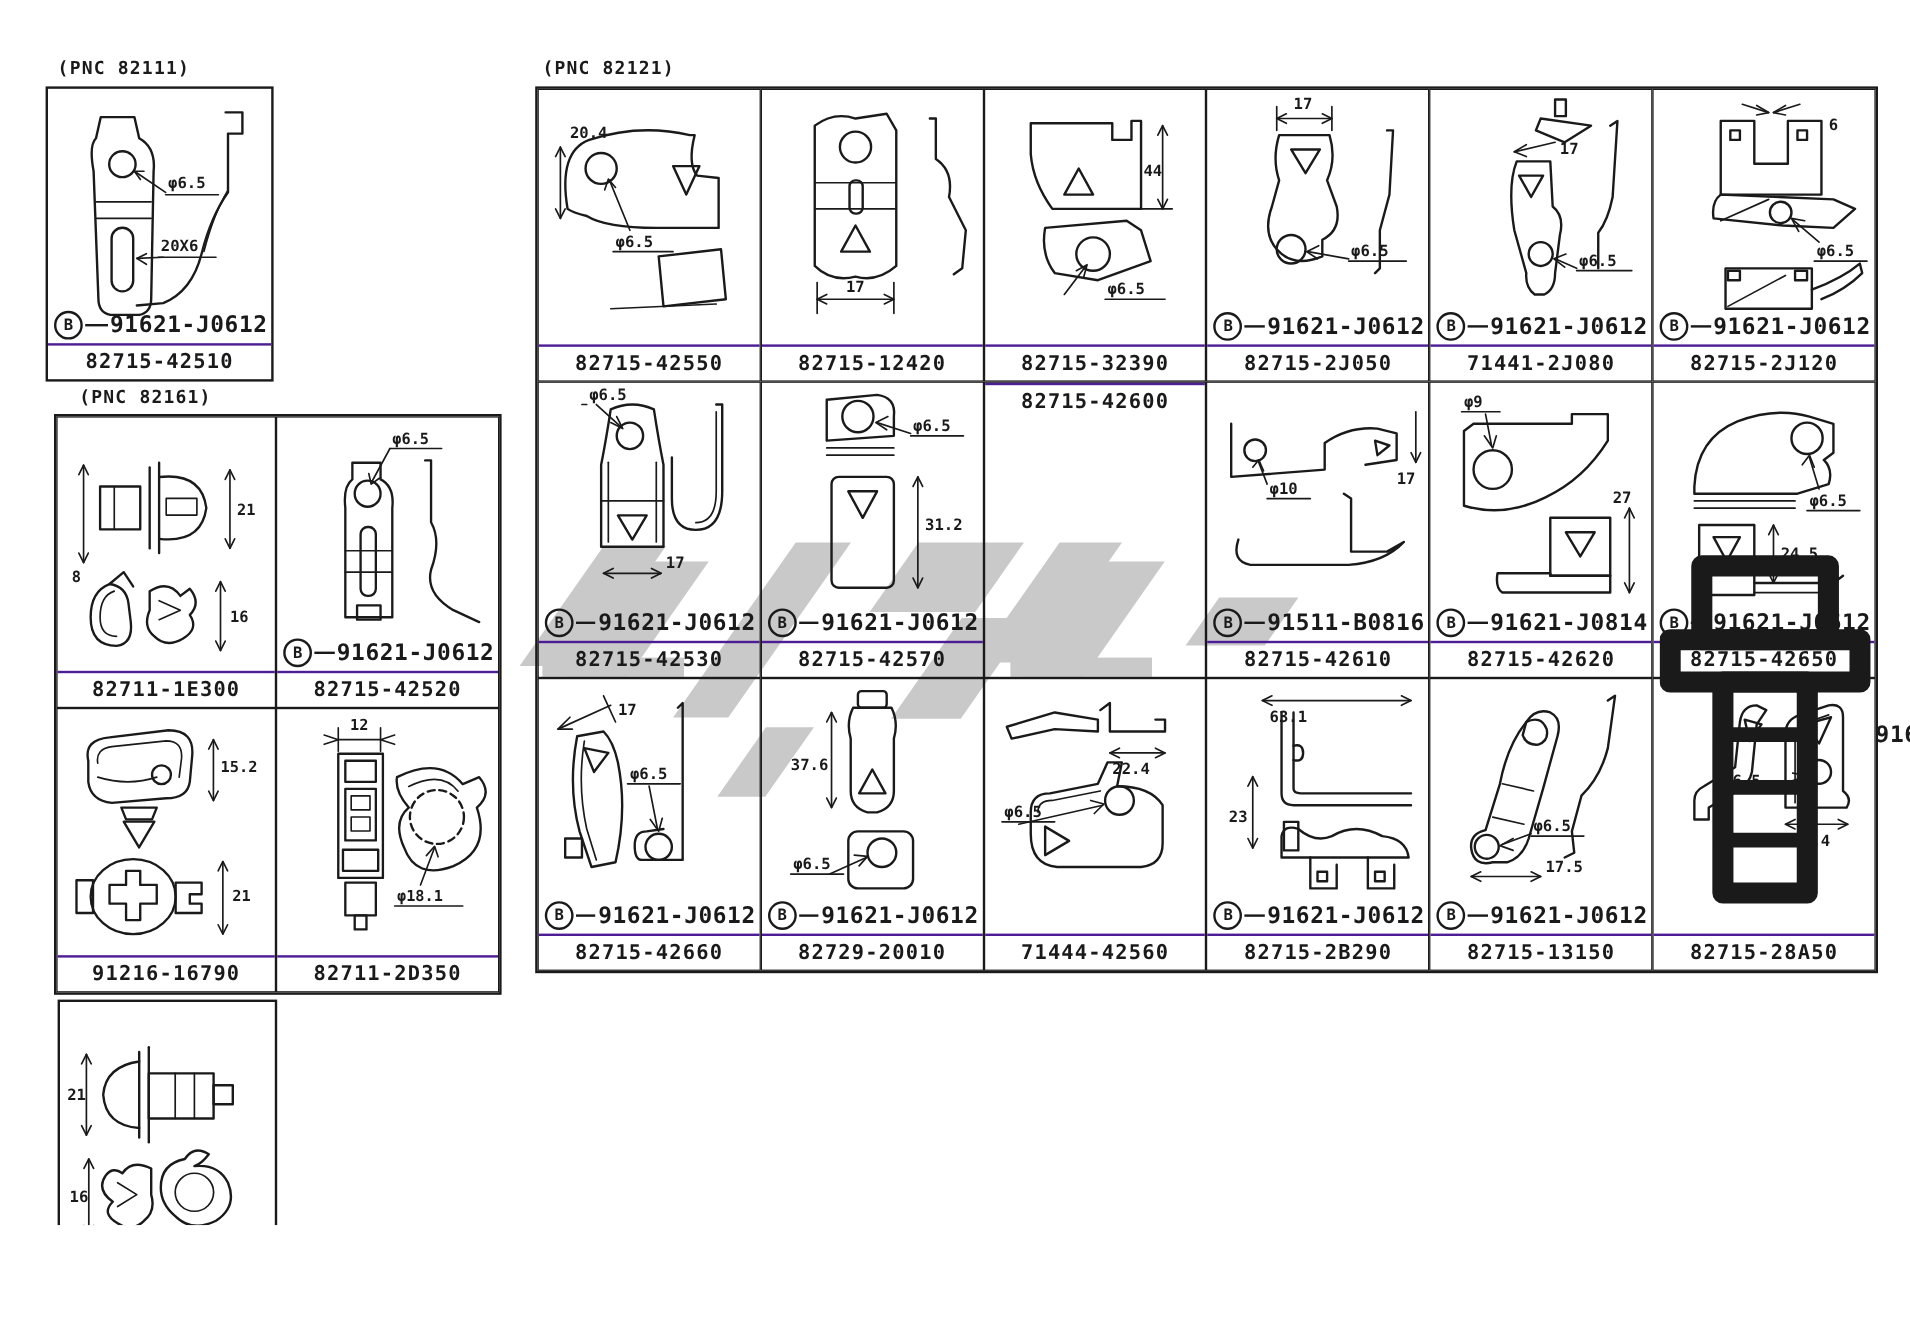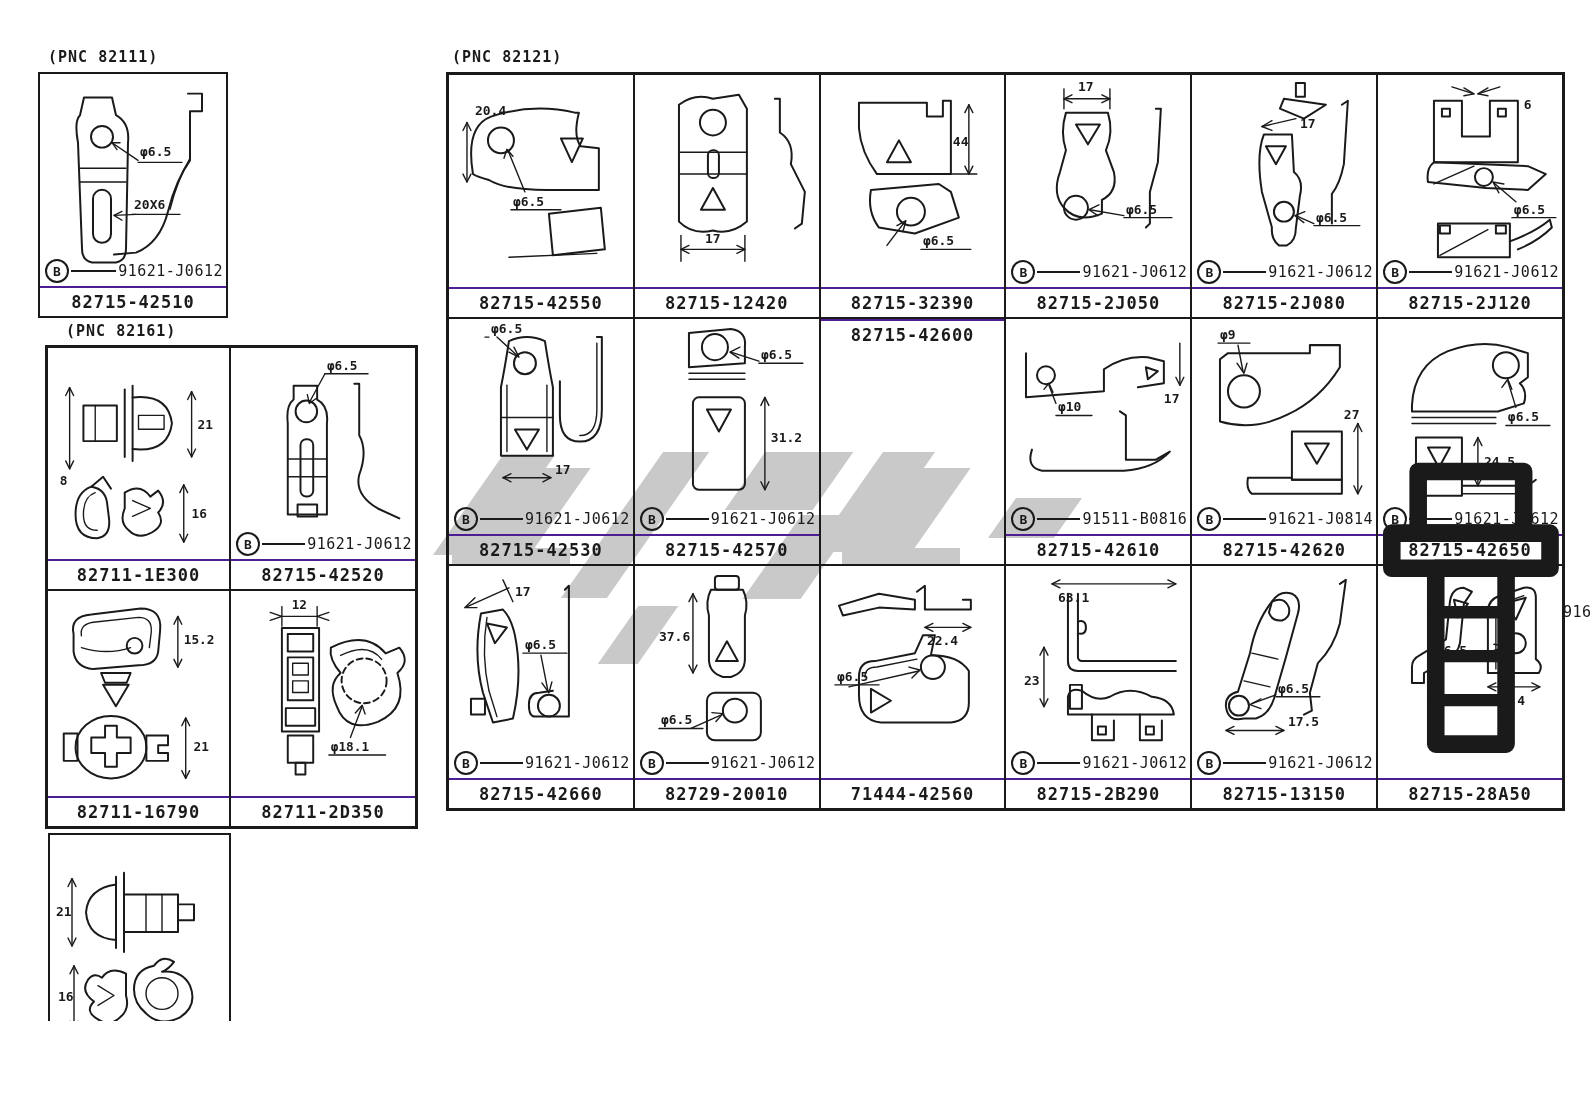--- a/index.html
+++ b/index.html
@@ -22,21 +22,21 @@
   
   .s{fill:none;stroke:#1a1a1a;stroke-width:2;stroke-linejoin:round;stroke-linecap:round}
   .d{fill:none;stroke:#1a1a1a;stroke-width:1.4;stroke-linejoin:round;stroke-linecap:round}
   .dash{stroke-dasharray:6 4}
   svg text{font-family:"DejaVu Sans Mono",monospace;font-size:13px;font-weight:bold;fill:#1a1a1a;stroke:none;white-space:pre}
   
   .callout{position:absolute;left:5px;right:3px;bottom:3px;display:flex;align-items:center;z-index:3}
   .bcirc{flex:0 0 auto;width:20px;height:20px;border:2px solid #1a1a1a;border-radius:50%;
          display:flex;align-items:center;justify-content:center;font-size:13px;font-weight:bold;background:transparent}
   .cline{flex:1 1 auto;height:2px;background:#1a1a1a;margin:0 2px}
-  .ctext{flex:0 0 auto;font-size:15px;font-weight:normal;letter-spacing:0.5px;white-space:nowrap}
+  .ctext{flex:0 0 auto;font-size:19px;font-weight:bold;letter-spacing:0.5px;white-space:nowrap}
   .pnc{position:absolute;font-size:15px;font-weight:bold;letter-spacing:1px;z-index:2;white-space:nowrap}
   .footer-code{position:absolute;font-size:11px;font-weight:bold;letter-spacing:1px;z-index:2}
 </style>
 </head>
 <body>
 
 <div class="sheet">
 
   <div>
     <div class="wm" style="left: 468px; top: 455px; width: 52px; height: 100px; background: rgb(201, 201, 201);"></div>
@@ -154,21 +154,21 @@
           <ellipse class="s" cx="64" cy="160" rx="36" ry="32"></ellipse>
           <path class="s" d="M58,138 L70,138 L70,150 L84,150 L84,166 L70,166 L70,180 L58,180 L58,166 L44,166 L44,150 L58,150 Z"></path>
           <rect class="s" x="16" y="146" width="14" height="28"></rect>
           <path class="s" d="M100,148 L122,148 L122,158 L112,158 L112,166 L122,166 L122,174 L100,174 Z"></path>
           <line class="d" x1="140" y1="130" x2="140" y2="192"></line>
           <polyline class="d" points="136,138 140,130 144,138"></polyline>
           <polyline class="d" points="136,184 140,192 144,184"></polyline>
           <text x="148" y="164">21</text>
         </svg>
       </div>
-      <div class="pn">82711-16790</div>
+      <div class="pn">91216-16790</div>
     </div>
     <div class="cell">
       <div class="art">
         <svg viewBox="0 0 188 210" preserveAspectRatio="none">
           <line class="d" x1="52" y1="26" x2="88" y2="26"></line>
           <polyline class="d" points="40,22 52,26 40,30"></polyline>
           <polyline class="d" points="100,22 88,26 100,30"></polyline>
           <line class="d" x1="52" y1="16" x2="52" y2="36"></line>
           <line class="d" x1="88" y1="16" x2="88" y2="36"></line>
           <text x="62" y="18">12</text>
@@ -328,21 +328,21 @@
           <text x="124" y="148">φ6.5</text>
           <line class="d" x1="122" y1="152" x2="168" y2="152"></line>
           <path class="s" d="M150,30 L156,26 L152,90 Q148,110 140,120 L140,150"></path>
         </svg>
         <div class="callout">
           <span class="bcirc">B</span>
           <span class="cline"></span>
           <span class="ctext">91621-J0612</span>
         </div>
       </div>
-      <div class="pn">82715-2J080</div>
+      <div class="pn">71441-2J080</div>
     </div>
 
     <div class="cell">
       <div class="art">
         <svg viewBox="0 0 184 214" preserveAspectRatio="none">
           <path class="s" d="M56,26 L84,26 L84,62 L112,62 L112,26 L140,26 L140,88 L56,88 Z"></path>
           <rect class="s" x="64" y="34" width="8" height="8"></rect>
           <rect class="s" x="120" y="34" width="8" height="8"></rect>
           <line class="d" x1="74" y1="12" x2="96" y2="19"></line>
           <polyline class="d" points="86,13 96,19 86,21"></polyline>

